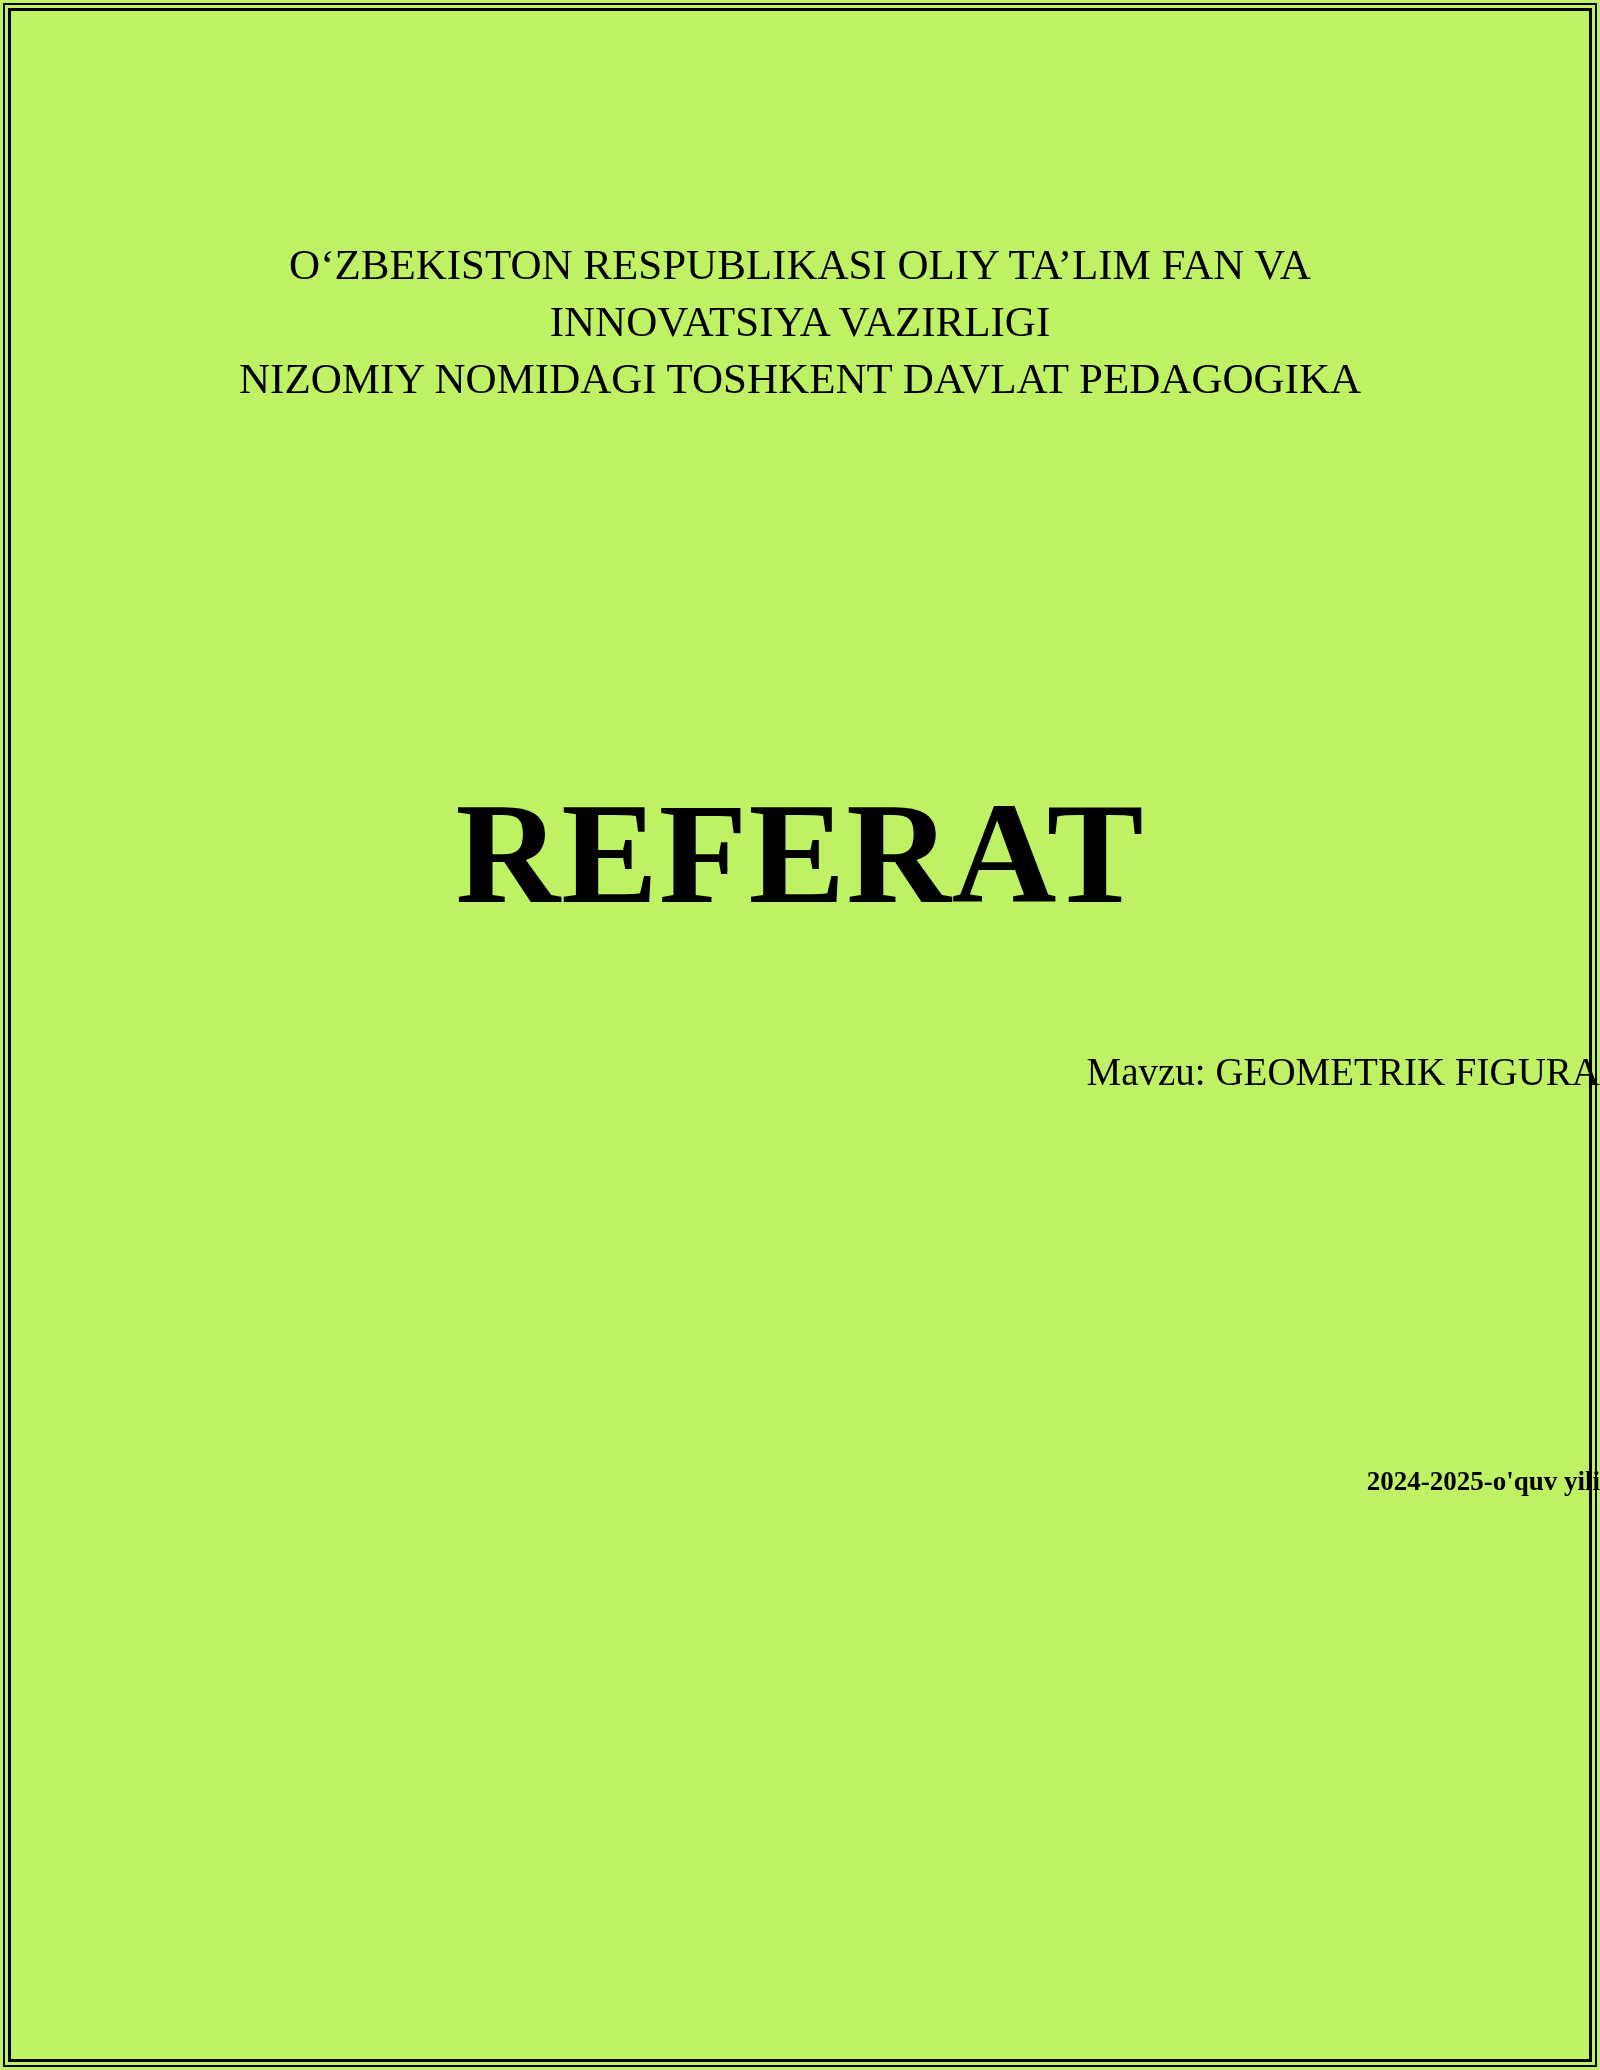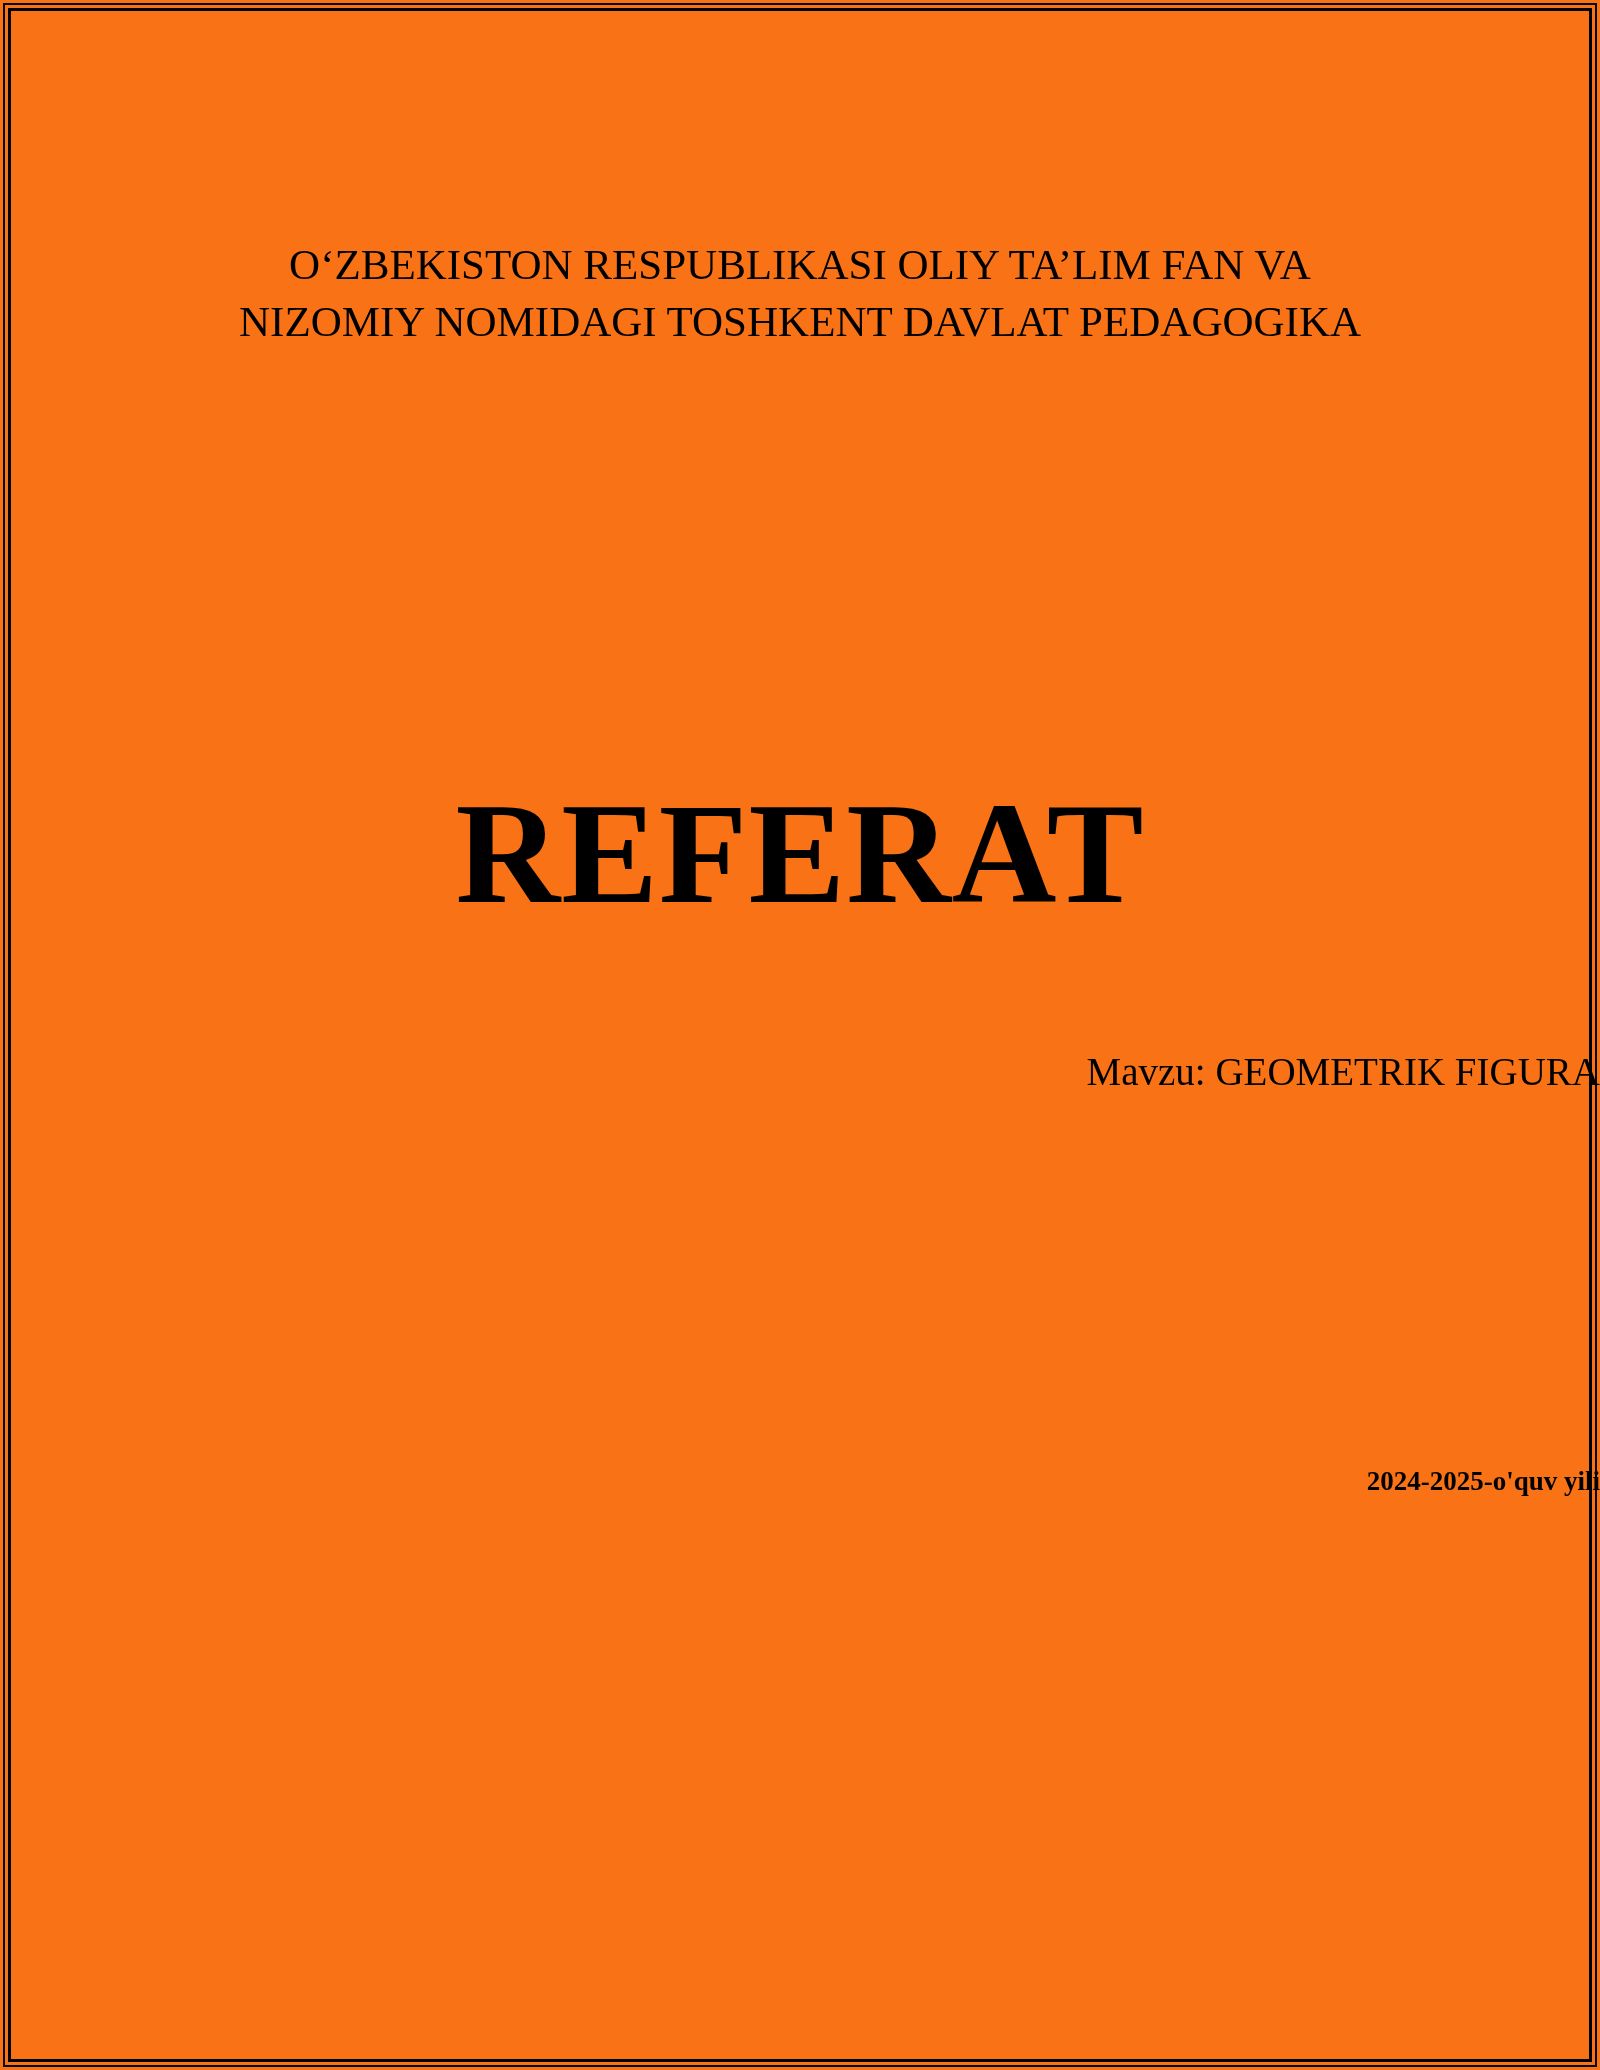--- a/index.html
+++ b/index.html
@@ -4,21 +4,21 @@
 <style>
   html, body {
     margin: 0;
     padding: 0;
     background: #ffffff;
   }
   .page {
     position: relative;
     width: 1600px;
     height: 2070px;
-    background: #f97316;
+    background: #bef264;
     font-family: "Liberation Serif", "DejaVu Serif", serif;
     color: #000000;
     overflow: hidden;
   }
   .border-outer {
     position: absolute;
     top: 3px; left: 3px; right: 3px; bottom: 3px;
     border: 2px solid #000000;
     pointer-events: none;
   }
@@ -73,20 +73,21 @@
 </head>
 <body>
 
 <div class="page">
 
   <div class="border-outer"></div>
   <div class="border-inner"></div>
 
   <div class="header-block">
     <div>O‘ZBEKISTON RESPUBLIKASI OLIY TA’LIM FAN VA</div>
+    <div>INNOVATSIYA VAZIRLIGI</div>
     <div>NIZOMIY NOMIDAGI TOSHKENT DAVLAT PEDAGOGIKA</div>
   </div>
 
   <div class="main-title">REFERAT</div>
 
   <div class="topic-line">Mavzu: GEOMETRIK FIGURA</div>
 
   <div class="year-line">2024-2025-o'quv yili</div>
 
 </div>

